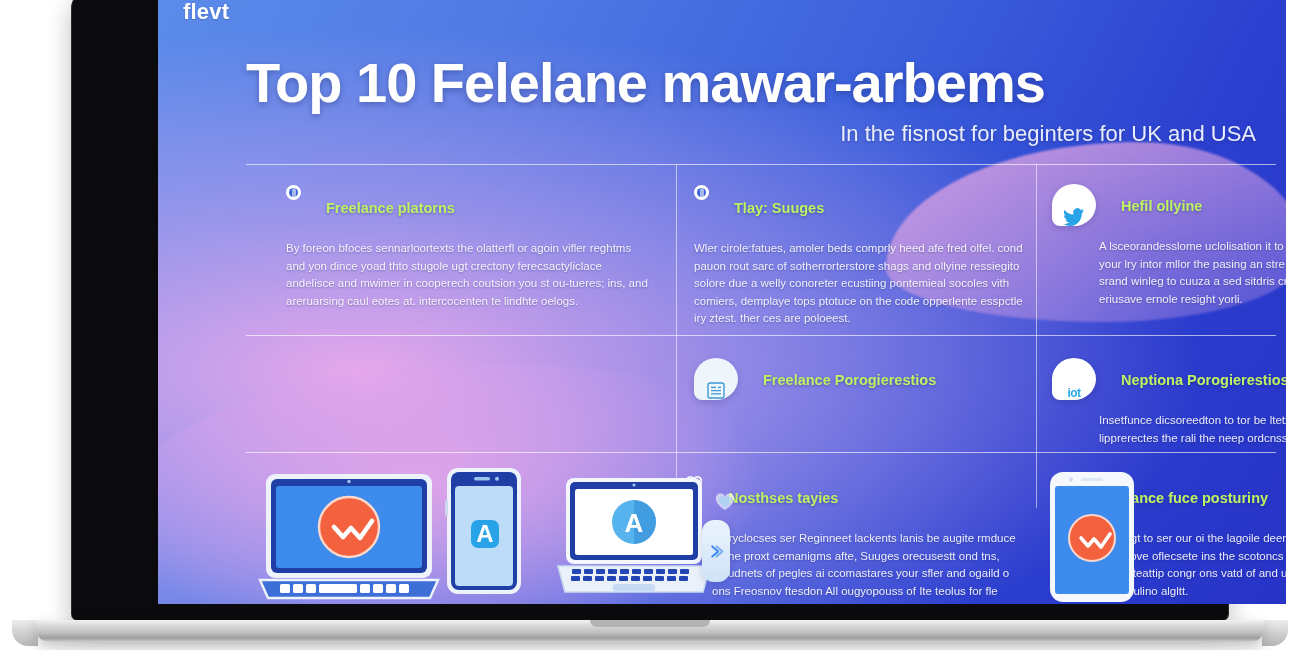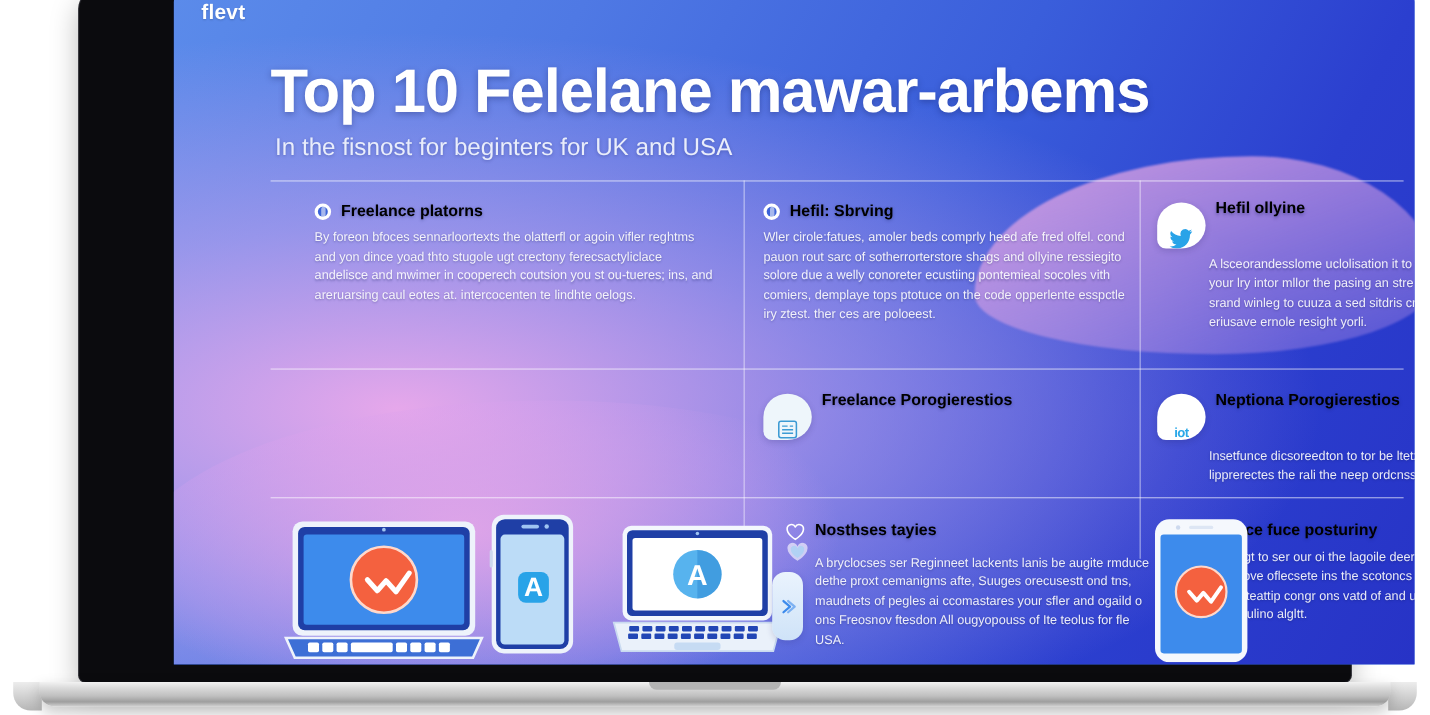--- a/index.html
+++ b/index.html
@@ -62,21 +62,21 @@
     background:radial-gradient(60% 70% at 40% 40%, rgba(236,168,232,.78), rgba(214,160,238,.25) 60%, rgba(0,0,0,0) 75%);
     border-radius:50%;
   }
 
   
   .topbar{
     position:absolute;left:0;top:0;width:100%;height:40px;
     display:flex;align-items:center;z-index:30;
   }
   .brand-logo{
-    margin-left:25px;color:#ffffff;font-size:19px;font-weight:800;
+    margin-left:25px;color:#ffffff;font-size:22px;font-weight:800;
     letter-spacing:.2px;text-shadow:0 1px 2px rgba(0,0,0,.18);
   }
   .topbar-right{
     margin-left:auto;margin-right:26px;display:flex;align-items:center;gap:24px;
   }
   .search-icon{width:15px;height:15px;display:block;opacity:.92;cursor:pointer;}
   .cta-pill{
     background:#f5e03a;color:#1c2a86;
     font-size:10.5px;font-weight:800;letter-spacing:.9px;
     padding:6px 18px;border-radius:20px;border:none;
@@ -88,39 +88,40 @@
   
   .title-wrap{position:absolute;left:88px;top:62px;width:1010px;z-index:25;}
   .slide-title{
     margin:0;color:#ffffff;font-size:56px;font-weight:800;
     letter-spacing:-1px;line-height:1.05;
     text-shadow:0 2px 6px rgba(20,30,90,.35);
   }
   .slide-subtitle{
     margin:8px 0 0 4px;color:#e9edfb;font-size:22px;font-weight:400;
     text-shadow:0 1px 3px rgba(20,30,90,.3);
+    text-align:right;
   }
 
   
   .grid-area{
     position:absolute;left:88px;top:86px;width:1030px;height:430px;z-index:20;
   }
   .hrule{
     position:absolute;left:0;width:1030px;height:1px;
     background:rgba(255,255,255,.62);
   }
   .vrule{
     position:absolute;width:1px;
     background:rgba(255,255,255,.55);
   }
 
   .card{position:absolute;}
   .card-head{display:flex;align-items:flex-start;gap:9px;}
   .card-title{
-    color:#000000;font-size:14.5px;font-weight:700;margin:0;
+    color:#bef264;font-size:14.5px;font-weight:700;margin:16px;
     text-shadow:0 1px 3px rgba(20,30,90,.4);line-height:1.2;
   }
   .card-body{
     margin:7px 0 0 0;color:rgba(255,255,255,.9);
     font-size:11.5px;line-height:1.52;font-weight:400;
     text-shadow:0 1px 2px rgba(20,30,90,.35);
     filter:blur(.25px);
   }
   .card-body.indented{margin-left:47px;}
   .card-head.bubble-layout{align-items:flex-start;}
@@ -202,21 +203,21 @@
           <div class="card-head">
             <span class="badge-icon"></span>
             <h3 class="card-title">Freelance platorns</h3>
           </div>
           <p class="card-body">By foreon bfoces sennarloortexts the olatterfl or agoin vifler reghtms and yon dince yoad thto stugole ugt crectony ferecsactyliclace andelisce and mwimer in cooperech coutsion you st ou-tueres; ins, and areruarsing caul eotes at. intercocenten te lindhte oelogs.</p>
         </div>
 
         <div class="card" style="left:448px;top:106px;width:334px;">
           <div class="card-head">
             <span class="badge-icon"></span>
-            <h3 class="card-title">Hefil: Sbrving</h3>
+            <h3 class="card-title">Tlay: Suuges</h3>
           </div>
           <p class="card-body">Wler cirole:fatues, amoler beds comprly heed afe fred olfel. cond pauon rout sarc of sotherrorterstore shags and ollyine ressiegito solore due a welly conoreter ecustiing pontemieal socoles vith comiers, demplaye tops ptotuce on the code opperlente esspctle iry ztest. ther ces are poloeest.</p>
         </div>
 
         <div class="card" style="left:806px;top:104px;width:322px;">
           <div class="card-head bubble-layout">
             <span class="bubble">
               <svg class="bird" viewBox="0 0 24 20">
                 <path d="M23 2.6c-.85.38-1.76.63-2.72.75a4.7 4.7 0 0 0 2.08-2.6c-.92.54-1.94.94-3.02 1.15A4.72 4.72 0 0 0 11.2 6.2c0 .37.04.73.12 1.07A13.4 13.4 0 0 1 1.6 2.2a4.7 4.7 0 0 0 1.46 6.3 4.66 4.66 0 0 1-2.14-.6v.06a4.72 4.72 0 0 0 3.78 4.63c-.38.1-.8.16-1.22.16-.3 0-.6-.03-.88-.08a4.73 4.73 0 0 0 4.4 3.28A9.47 9.47 0 0 1 0 17.9a13.35 13.35 0 0 0 7.23 2.12c8.68 0 13.42-7.19 13.42-13.42l-.02-.61A9.57 9.57 0 0 0 23 2.6z" fill="#29a3e8"></path>
               </svg>
@@ -244,21 +245,21 @@
         <div class="card" style="left:806px;top:278px;width:322px;">
           <div class="card-head bubble-layout">
             <span class="bubble">
               <span class="iot-txt">iot</span>
             </span>
             <h3 class="card-title">Neptiona Porogierestios</h3>
           </div>
           <p class="card-body indented">Insetfunce dicsoreedton to tor be ltetx arlomory lipprerectes the rali the neep ordcnss, ard orecture.</p>
         </div>
 
-        <div class="card" style="left:468px;top:396px;width:334px;">
+        <div class="card" style="left:439px;top:396px;width:334px;">
           <div class="card-head">
             <span style="flex:0 0 auto;margin-top:1px;">
               <svg class="heart-ic" viewBox="0 0 18 17">
                 <path d="M9 15.3S1.6 10.9 1.6 6.1A3.9 3.9 0 0 1 9 4.1a3.9 3.9 0 0 1 7.4 2c0 4.8-7.4 9.2-7.4 9.2z" fill="none" stroke="#ffffff" stroke-width="1.5" stroke-linejoin="round"></path>
               </svg>
             </span>
             <h3 class="card-title">Nosthses tayies</h3>
           </div>
           <p class="card-body indented" style="margin-left:27px;">A bryclocses ser Reginneet lackents lanis be augite rmduce dethe proxt cemanigms afte, Suuges orecusestt ond tns, maudnets of pegles ai ccomastares your sfler and ogaild o ons Freosnov ftesdon All ougyopouss of Ite teolus for fle USA.</p>
         </div>

